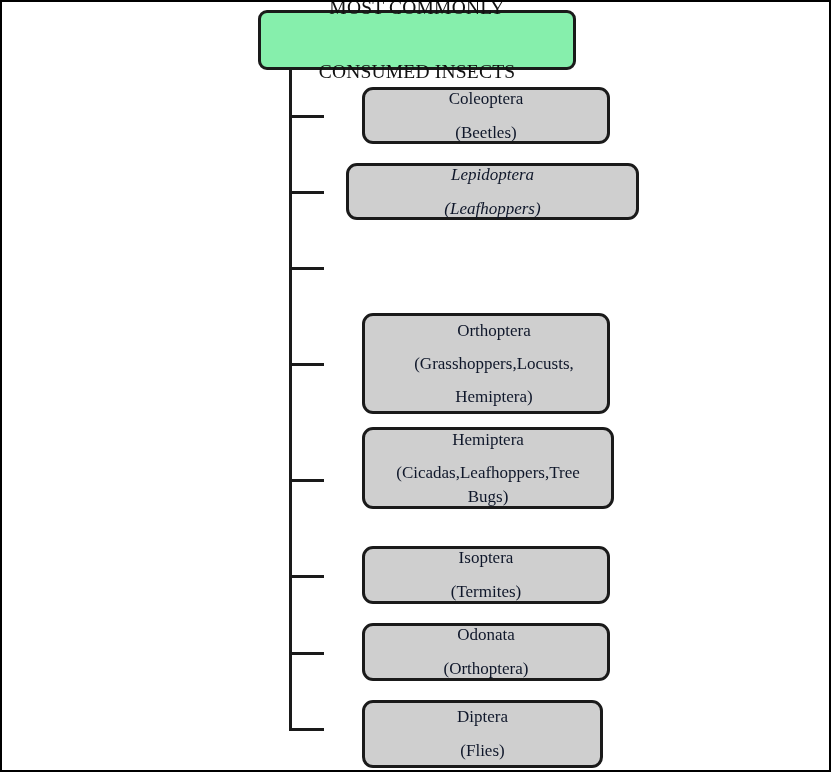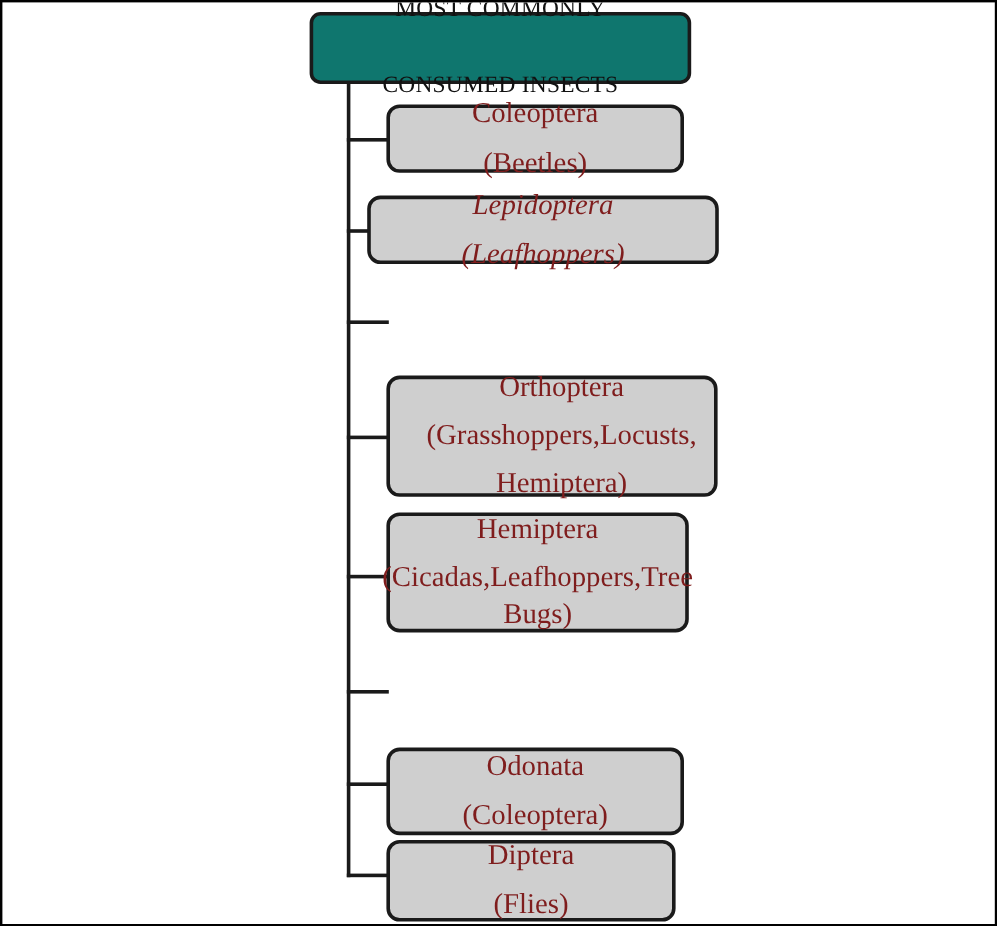--- a/index.html
+++ b/index.html
@@ -26,21 +26,21 @@
     width: 831px;
     height: 772px;
   }
   
   .root-node {
     position: absolute;
     left: 256px;
     top: 8px;
     width: 318px;
     height: 60px;
-    background: #0f766e;
+    background: #86efac;
     border: 3px solid #1a1a1a;
     border-radius: 9px;
     box-sizing: border-box;
     display: flex;
     flex-direction: column;
     align-items: center;
     justify-content: center;
     text-align: left;
     line-height: 1.12;
     font-size: 19.5px;
@@ -55,22 +55,23 @@
     position: absolute;
     background: #cfcfcf;
     border: 3px solid #1a1a1a;
     border-radius: 11px;
     box-sizing: border-box;
     display: flex;
     flex-direction: column;
     align-items: center;
     justify-content: center;
     text-align: center;
-    color: #7f1d1d;
-    font-size: 24px;
+    color: #0f172a;
+    font-size: 17px;
+    margin-left: 40px;
   }
   .child-node .line-top {
     display: block;
     white-space: nowrap;
   }
   .child-node .line-bot {
     display: block;
     white-space: nowrap;
   }
   .child-node.spacing-wide .line-top { margin-bottom: 14px; }
@@ -117,36 +118,40 @@
       <span class="line-top">Coleoptera</span>
       <span class="line-bot">(Beetles)</span>
     </div>
 
     <div class="child-node spacing-wide" style="left:304px; top:161px; width:293px; height:57px;font-style:italic;">
       <span class="line-top">Lepidoptera</span>
       <span class="line-bot">(Leafhoppers)</span>
     </div>
 
 
-    <div class="child-node spacing-tri" style="left:320px; top:311px; width:276px; height:101px;padding-left:16px;">
+    <div class="child-node spacing-tri" style="left:320px; top:311px; width:248px; height:101px;padding-left:16px;">
       <span class="line-top">Orthoptera</span>
       <span class="line-mid">(Grasshoppers,Locusts,</span>
       <span class="line-bot">Hemiptera)</span>
     </div>
 
-    <div class="child-node spacing-tri" style="left:320px; top:425px; width:252px; height:100px;">
+    <div class="child-node spacing-tri" style="left:320px; top:425px; width:252px; height:82px;">
       <span class="line-top">Hemiptera</span>
       <span class="line-mid" style="margin-bottom:4px;">(Cicadas,Leafhoppers,Tree</span>
       <span class="line-bot">Bugs)</span>
     </div>
 
+    <div class="child-node spacing-wide" style="left:320px; top:544px; width:248px; height:58px;">
+      <span class="line-top">Isoptera</span>
+      <span class="line-bot">(Termites)</span>
+    </div>
 
-    <div class="child-node spacing-wide" style="left:320px; top:621px; width:248px; height:73px;">
+    <div class="child-node spacing-wide" style="left:320px; top:621px; width:248px; height:58px;">
       <span class="line-top">Odonata</span>
-      <span class="line-bot">(Coleoptera)</span>
+      <span class="line-bot">(Orthoptera)</span>
     </div>
 
     <div class="child-node spacing-wide" style="left:320px; top:698px; width:241px; height:68px;">
       <span class="line-top">Diptera</span>
       <span class="line-bot">(Flies)</span>
     </div>
 
   </div>
 </div>
 

